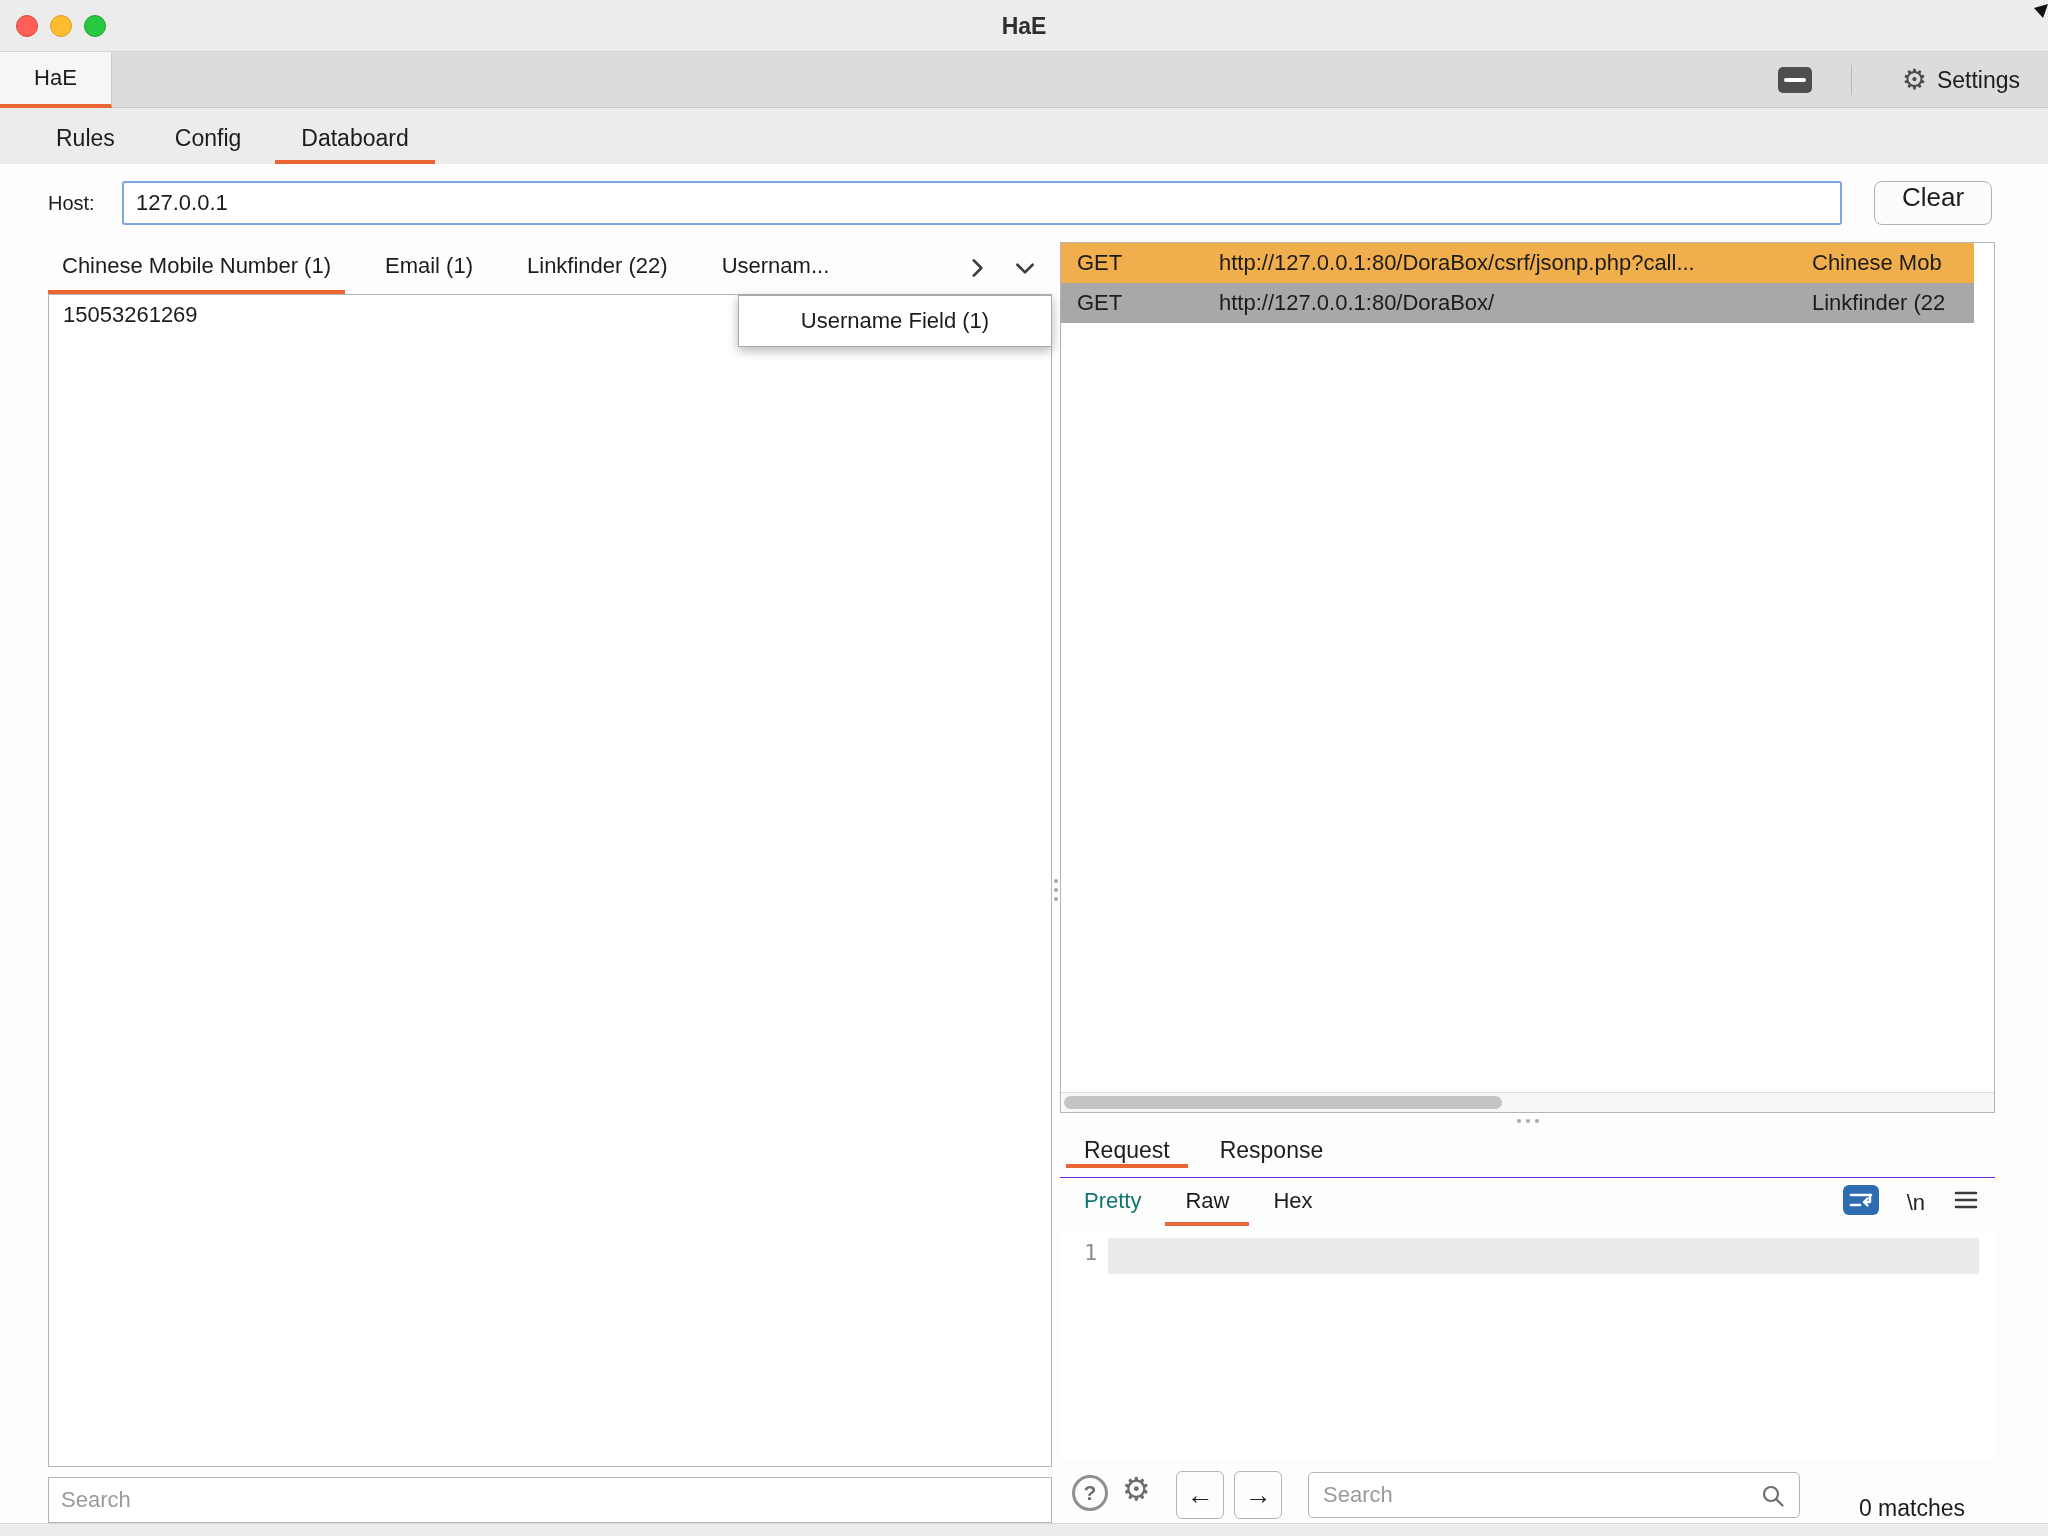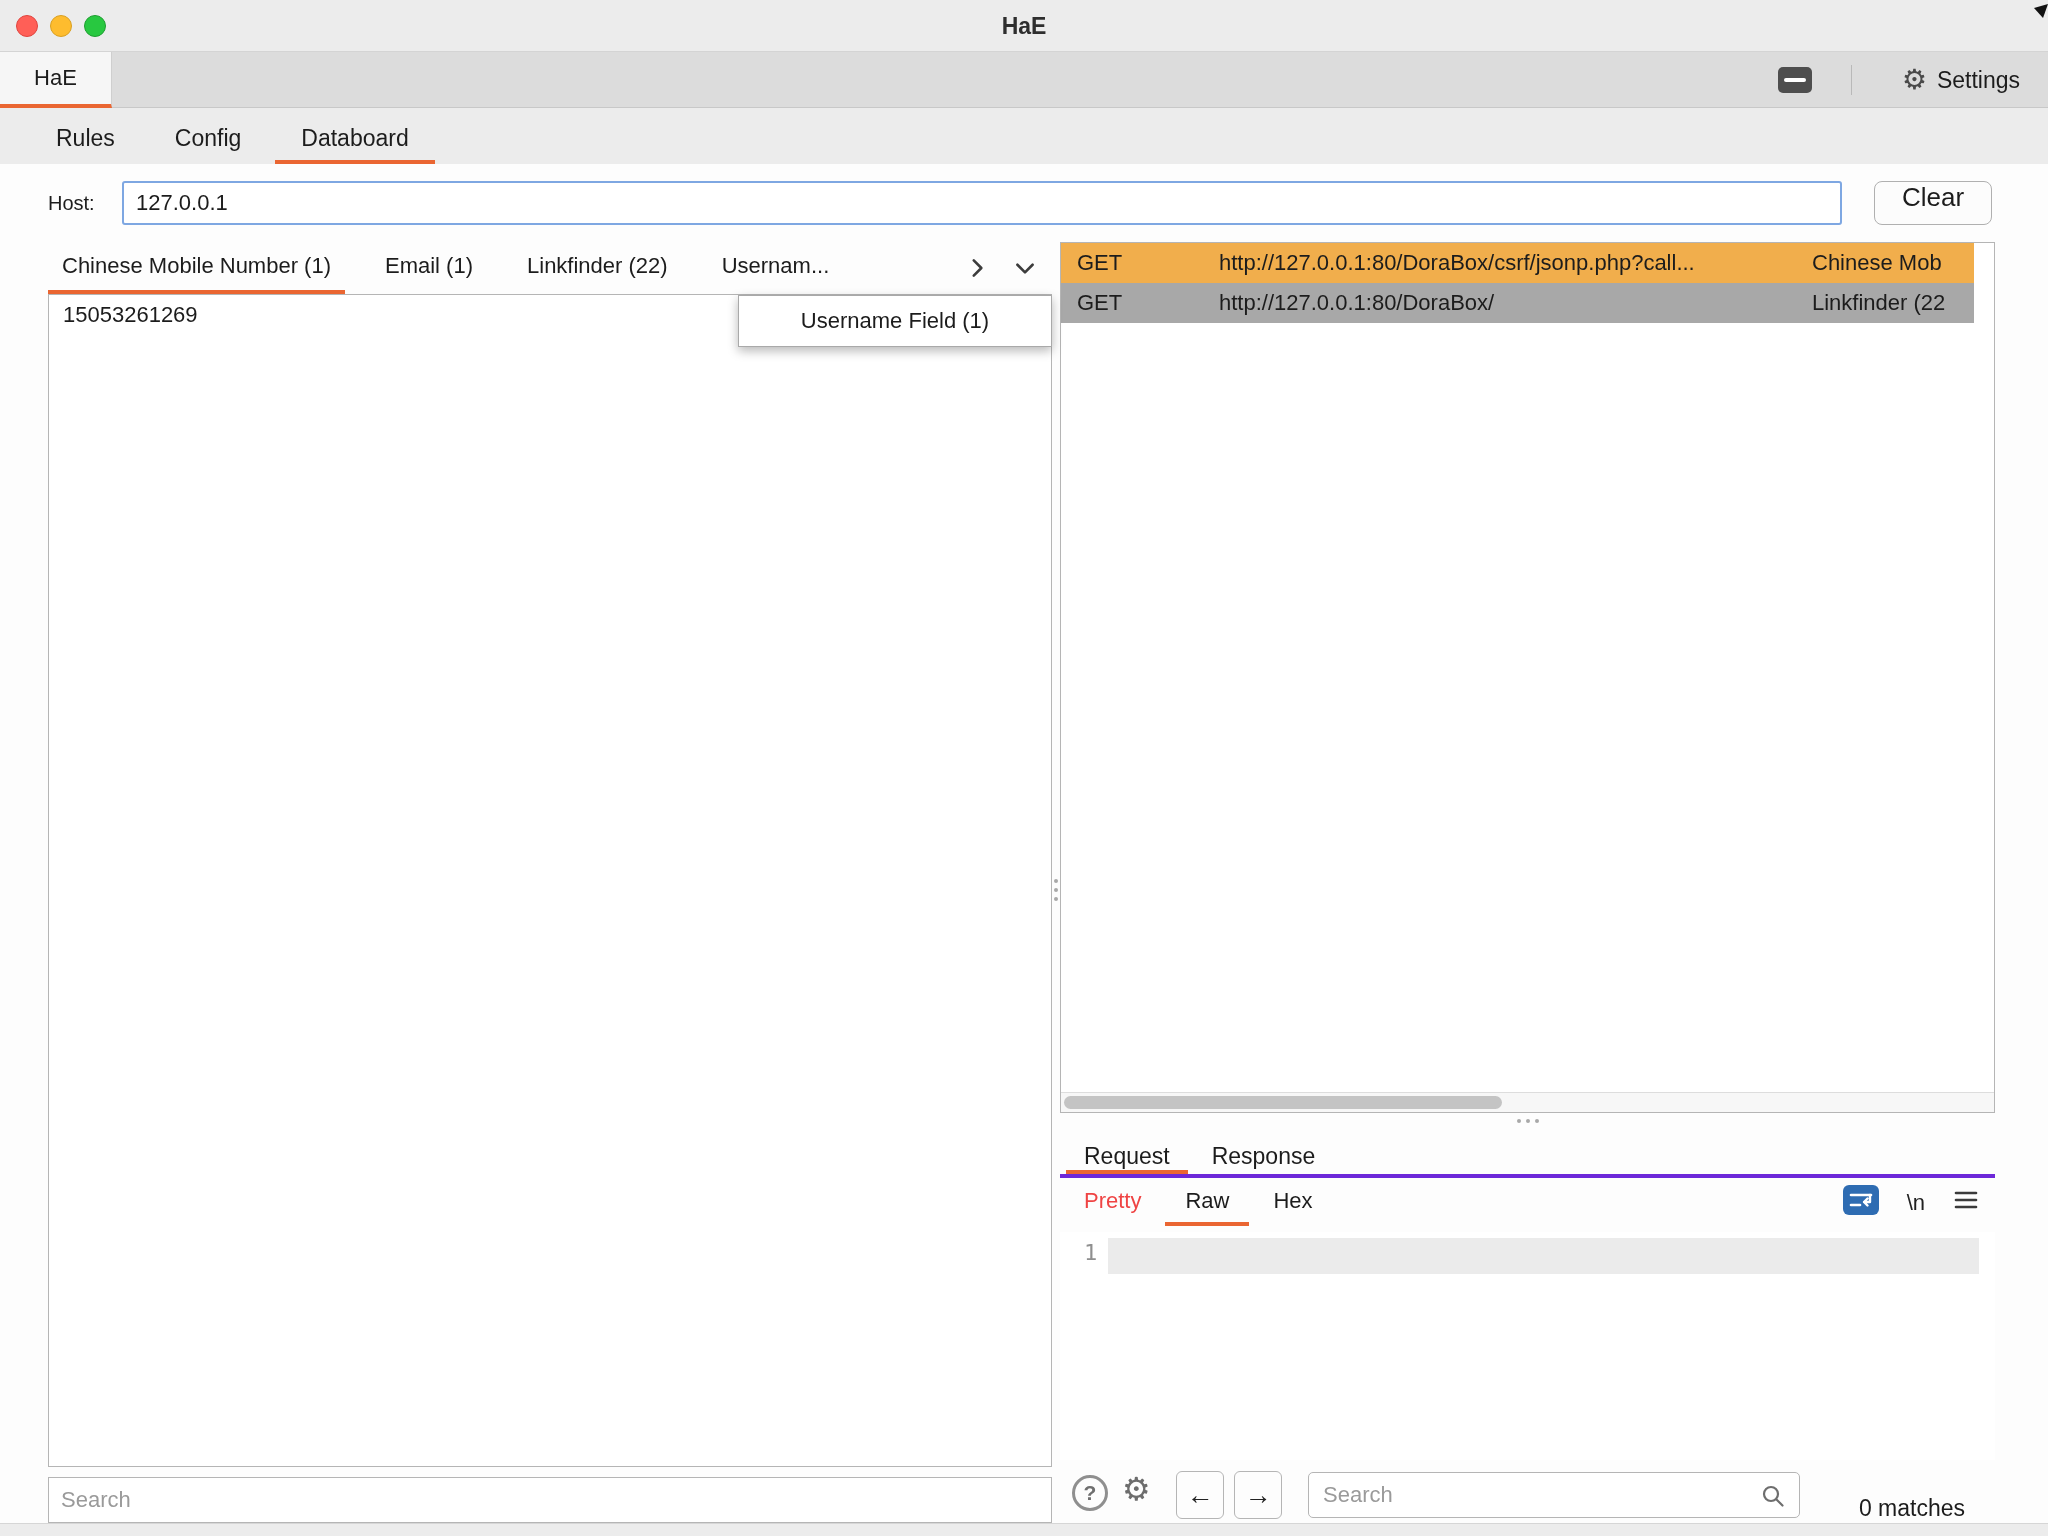--- a/index.html
+++ b/index.html
@@ -135,31 +135,31 @@
     position:absolute; left:0; right:0; bottom:0; height:20px;
     background:#f7f7f7; border-top:1px solid #dddddd;
   }
   .hscroll-thumb { position:absolute; left:3px; top:3px; width:438px; height:13px; border-radius:7px; background:#c4c4c4; }
 
   .h-splitter { position:absolute; left:0; right:0; top:873px; height:12px;
     display:flex; align-items:center; justify-content:center; gap:5px; }
 
   
   .msg-tabs { position:absolute; left:0; right:0; top:886px; height:50px;
-    display:flex; align-items:flex-end; border-bottom:4px solid #6d28d9; }
+    display:flex; align-items:center; border-bottom:1px solid #6d28d9;gap:8px; }
   .msg-tab { display:flex; align-items:center; padding:0 18px; margin-left:6px;
     font-size:23px; border-bottom:4px solid transparent; }
   .msg-tab.active { border-bottom-color:#ea6632; }
 
   
   .editor-tabs { position:absolute; left:0; right:0; top:938px; height:46px;
     display:flex; align-items:stretch; }
   .etab { display:flex; align-items:center; padding:0 20px; margin-left:4px;
     font-size:22px; border-bottom:4px solid transparent; }
-  .etab.disabled { color:#ef4444; }
+  .etab.disabled { color:#0f766e; }
   .etab.active { border-bottom-color:#ea6632; }
   .etab-icons { margin-left:auto; display:flex; align-items:center; gap:28px; padding-right:16px; }
   .nl-label { font-size:22px; color:#222; }
 
   
   .editor { position:absolute; left:0; right:0; top:990px; height:228px; background:#fff; }
   .gutter-num { position:absolute; left:24px; top:8px; width:24px; text-align:left;
     color:#8f8f8f; font-size:22px; font-family:"DejaVu Sans Mono","Liberation Mono",monospace; }
   .current-line { position:absolute; left:48px; right:16px; top:6px; height:36px; background:#ebebeb; }
 

